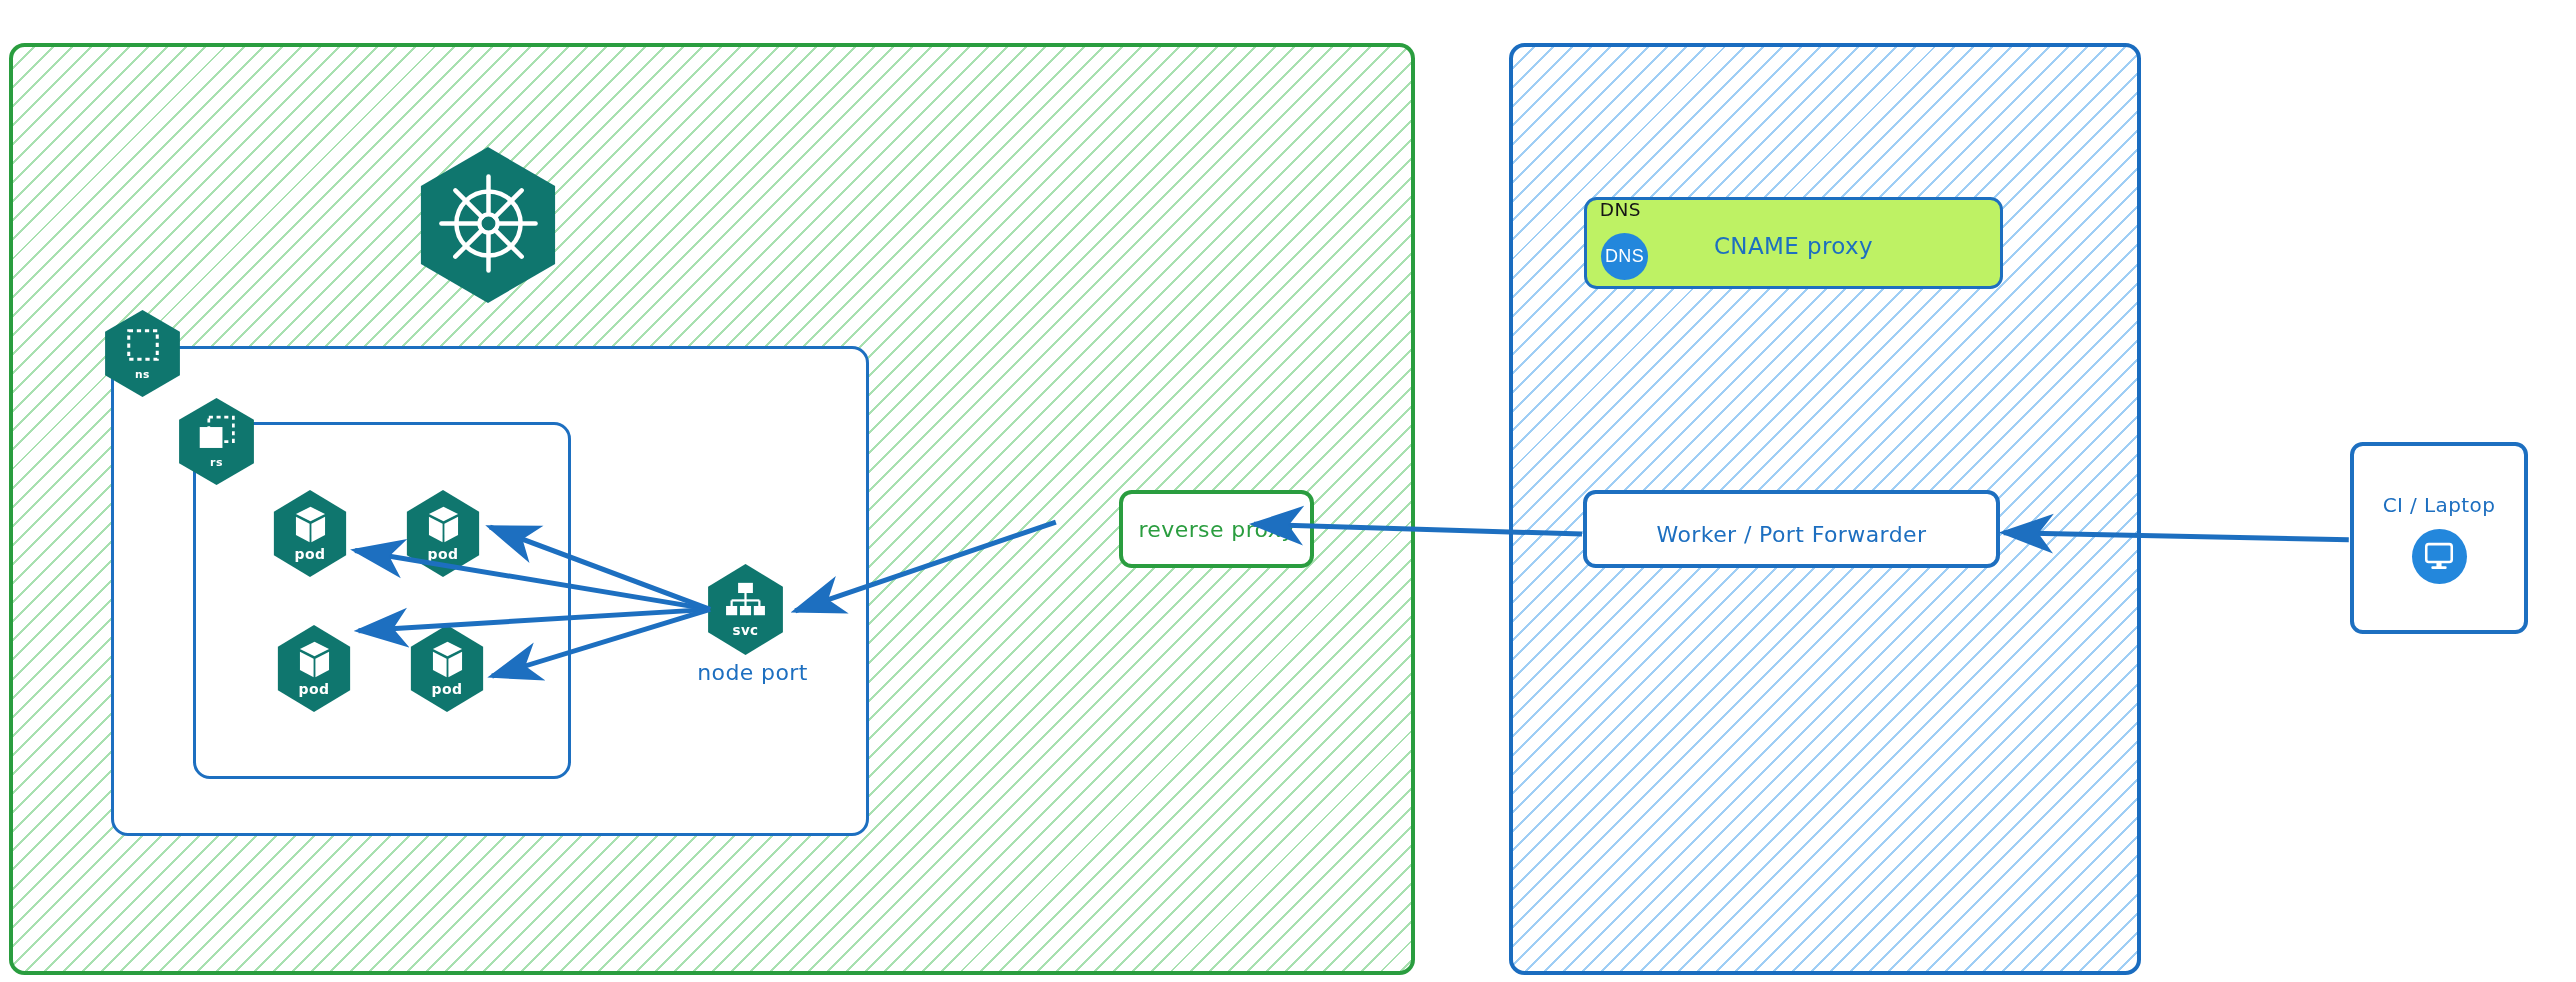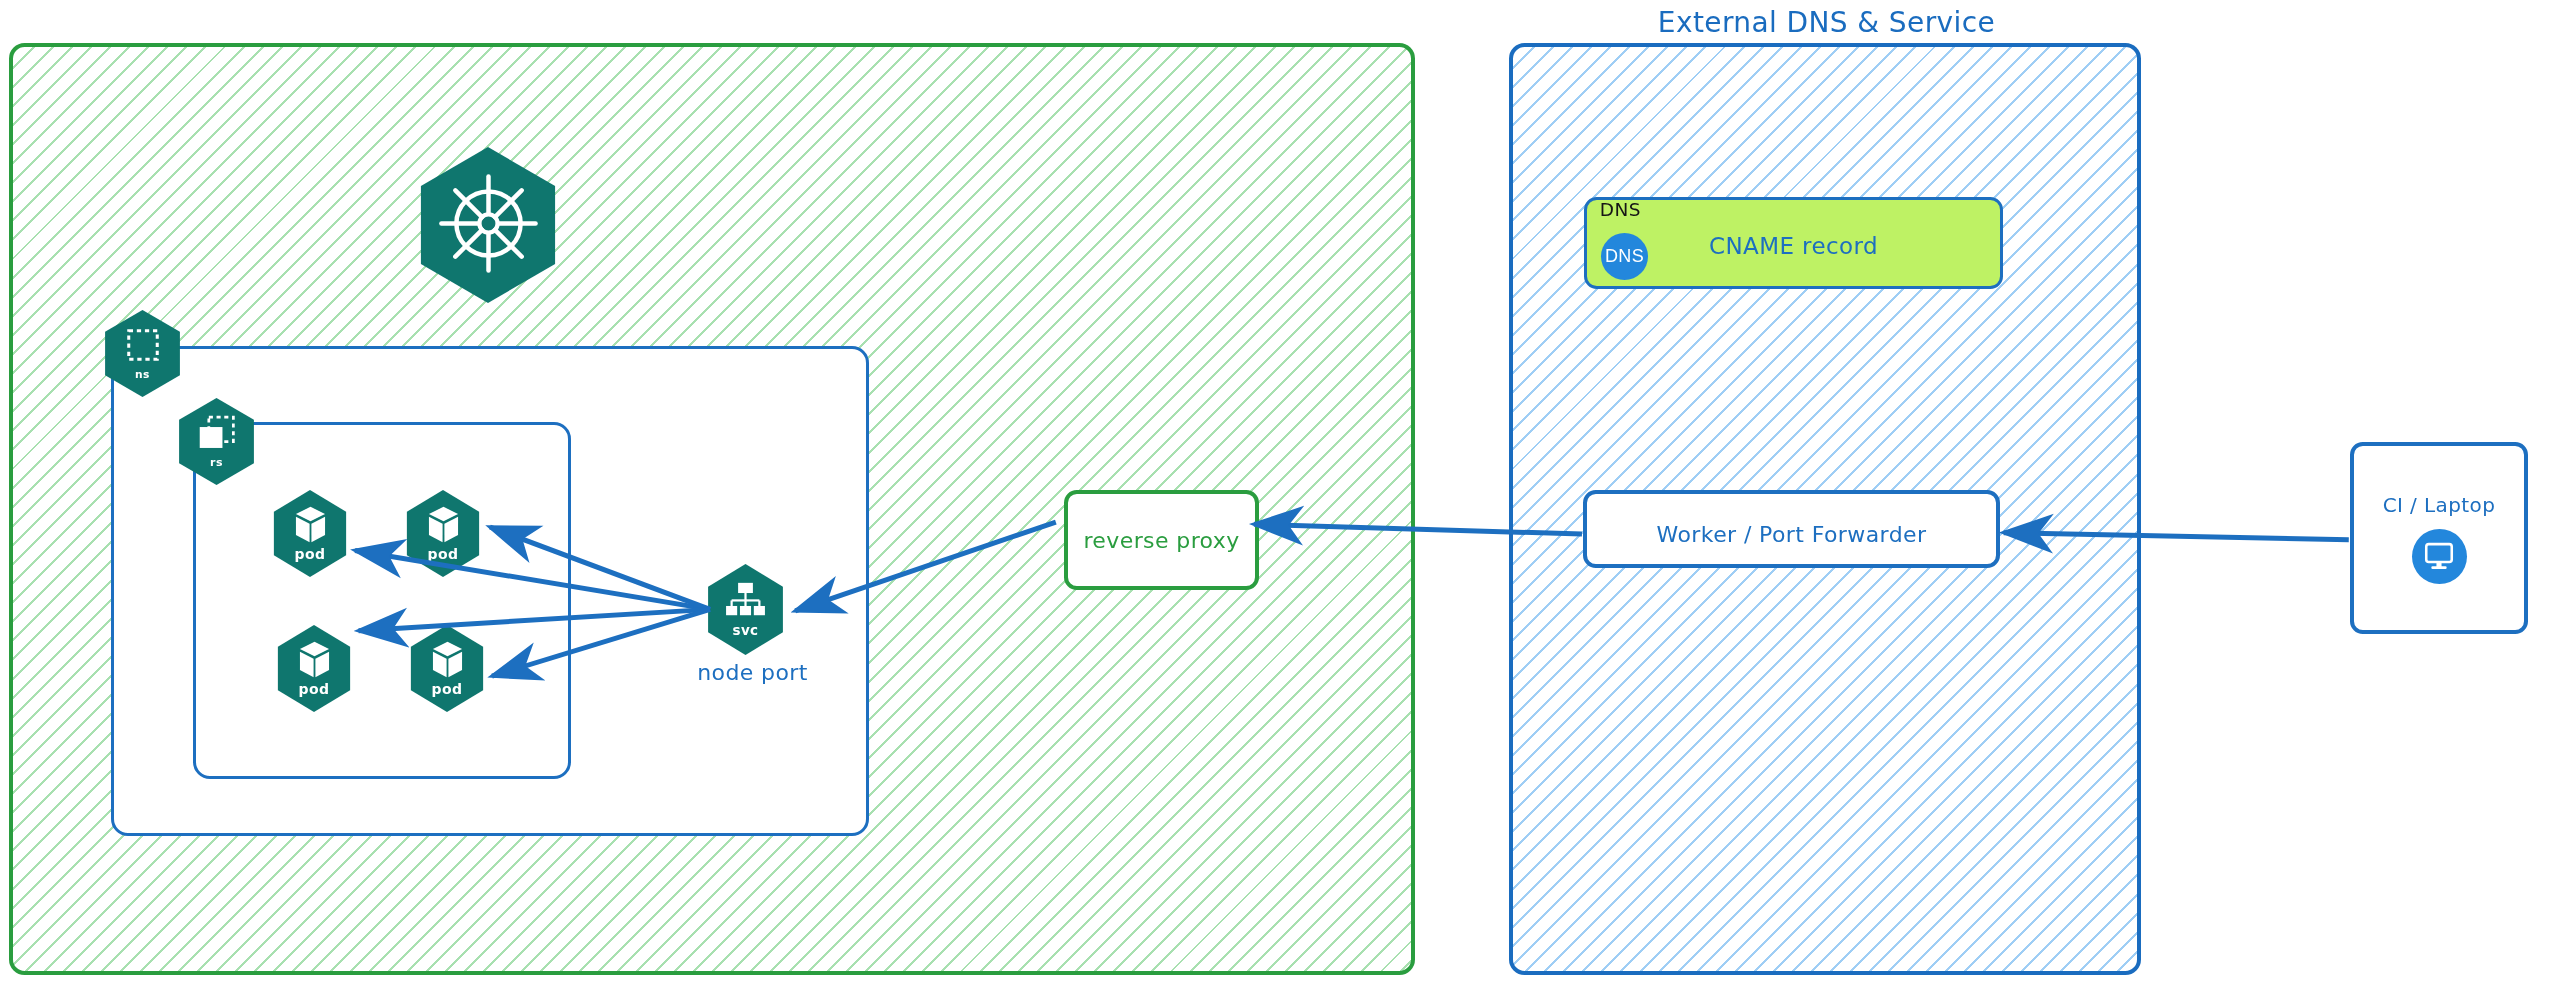--- a/index.html
+++ b/index.html
@@ -50,21 +50,21 @@
 
   #svc-node{left:702px;top:564px;width:87px;height:91px;}
   #svc-node .hexlabel{font-size:13.5px;}
 
   #nodeport-label{position:absolute;left:678px;top:660px;width:149px;text-align:center;
     font-size:22px;color:#1d6fc0;white-space:nowrap;}
 
   
   .rbox{position:absolute;background:#ffffff;box-sizing:border-box;border-radius:12.8px;
         display:flex;align-items:center;justify-content:center;}
-  #reverse-proxy{left:1064px;top:490px;width:195px;height:100px;border:4.3px solid #2a9d3f;}
+  #reverse-proxy{left:1119px;top:490px;width:195px;height:78px;border:4.3px solid #2a9d3f;}
   #reverse-proxy .rlabel{font-size:22px;color:#2a9d3f;white-space:nowrap;}
 
   #worker-box{left:1583px;top:490px;width:417px;height:78px;border:4.3px solid #1d6fc0;}
   #worker-box .rlabel{font-size:22px;color:#1d6fc0;white-space:nowrap;margin-top:10px;}
 
   #ci-box{left:2350px;top:442px;width:178px;height:192px;border:4.3px solid #1d6fc0;
           flex-direction:column;gap:12px;}
   #ci-box .rlabel{font-size:20px;color:#1d6fc0;white-space:nowrap;}
 
   
@@ -82,21 +82,20 @@
     display:flex;align-items:center;justify-content:center;}
 
   
   #arrows{position:absolute;left:0;top:0;width:2576px;height:983px;pointer-events:none;}
 </style>
 </head>
 <body>
 
 <div id="stage">
 
-  <div class="ctitle hand" id="ext-title">External DNS &amp; Service</div>
 
   <div class="panel" id="vm-panel"></div>
   <div class="panel" id="ext-panel"></div>
 
   <div class="wbox" id="ns-box"></div>
   <div class="wbox" id="rs-box"></div>
 
   <div class="hex" id="k8s-logo">
     <span class="hexicon">
       <svg width="107" height="107" viewBox="0 0 100 100">
@@ -198,21 +197,21 @@
 
   <div class="rbox" id="reverse-proxy">
     <span class="rlabel hand">reverse proxy</span>
   </div>
 
   <div id="dns-card">
     <div class="hand" id="dns-kind">DNS</div>
     <div id="dns-badge">
       <span>DNS</span>
     </div>
-    <div class="hand" id="dns-text">CNAME record</div>
+    <div class="hand" id="dns-text">CNAME proxy</div>
   </div>
 
   <div class="rbox" id="worker-box">
     <span class="rlabel hand">Worker / Port Forwarder</span>
   </div>
 
   <div class="rbox" id="ci-box">
     <span class="rlabel hand">CI / Laptop</span>
     <span id="monitor-badge">
       <svg width="34" height="34" viewBox="0 0 40 40">

